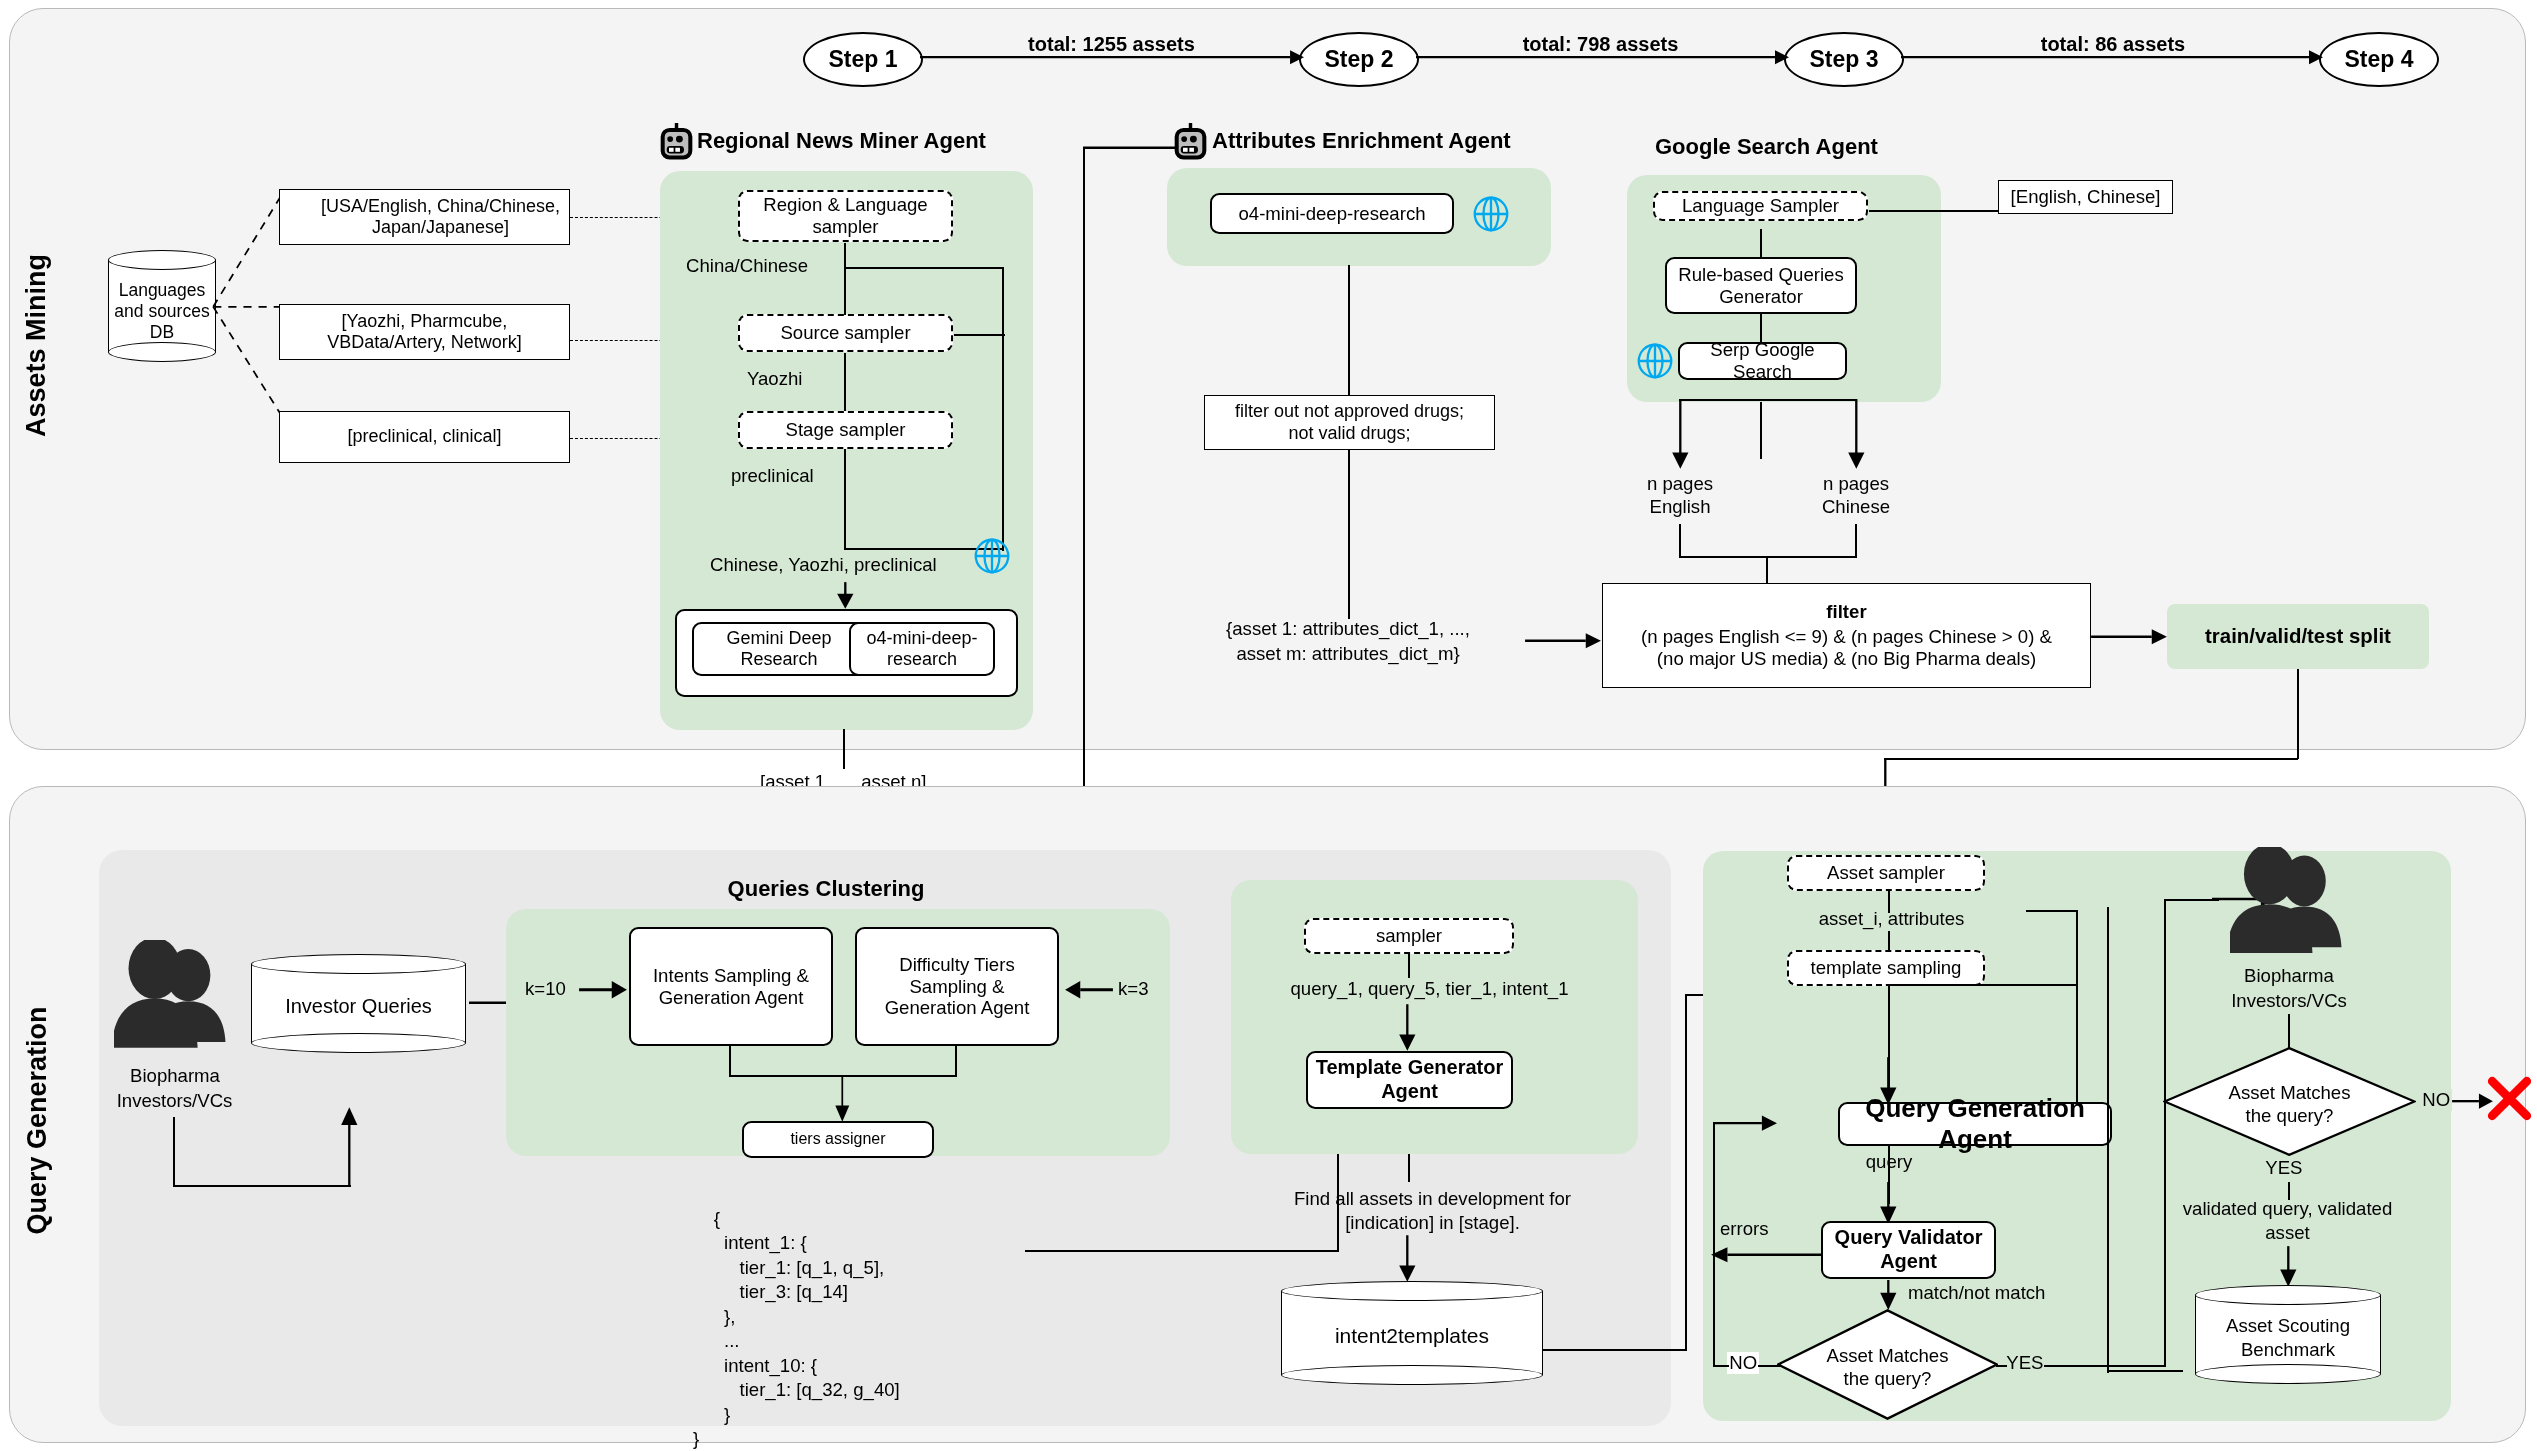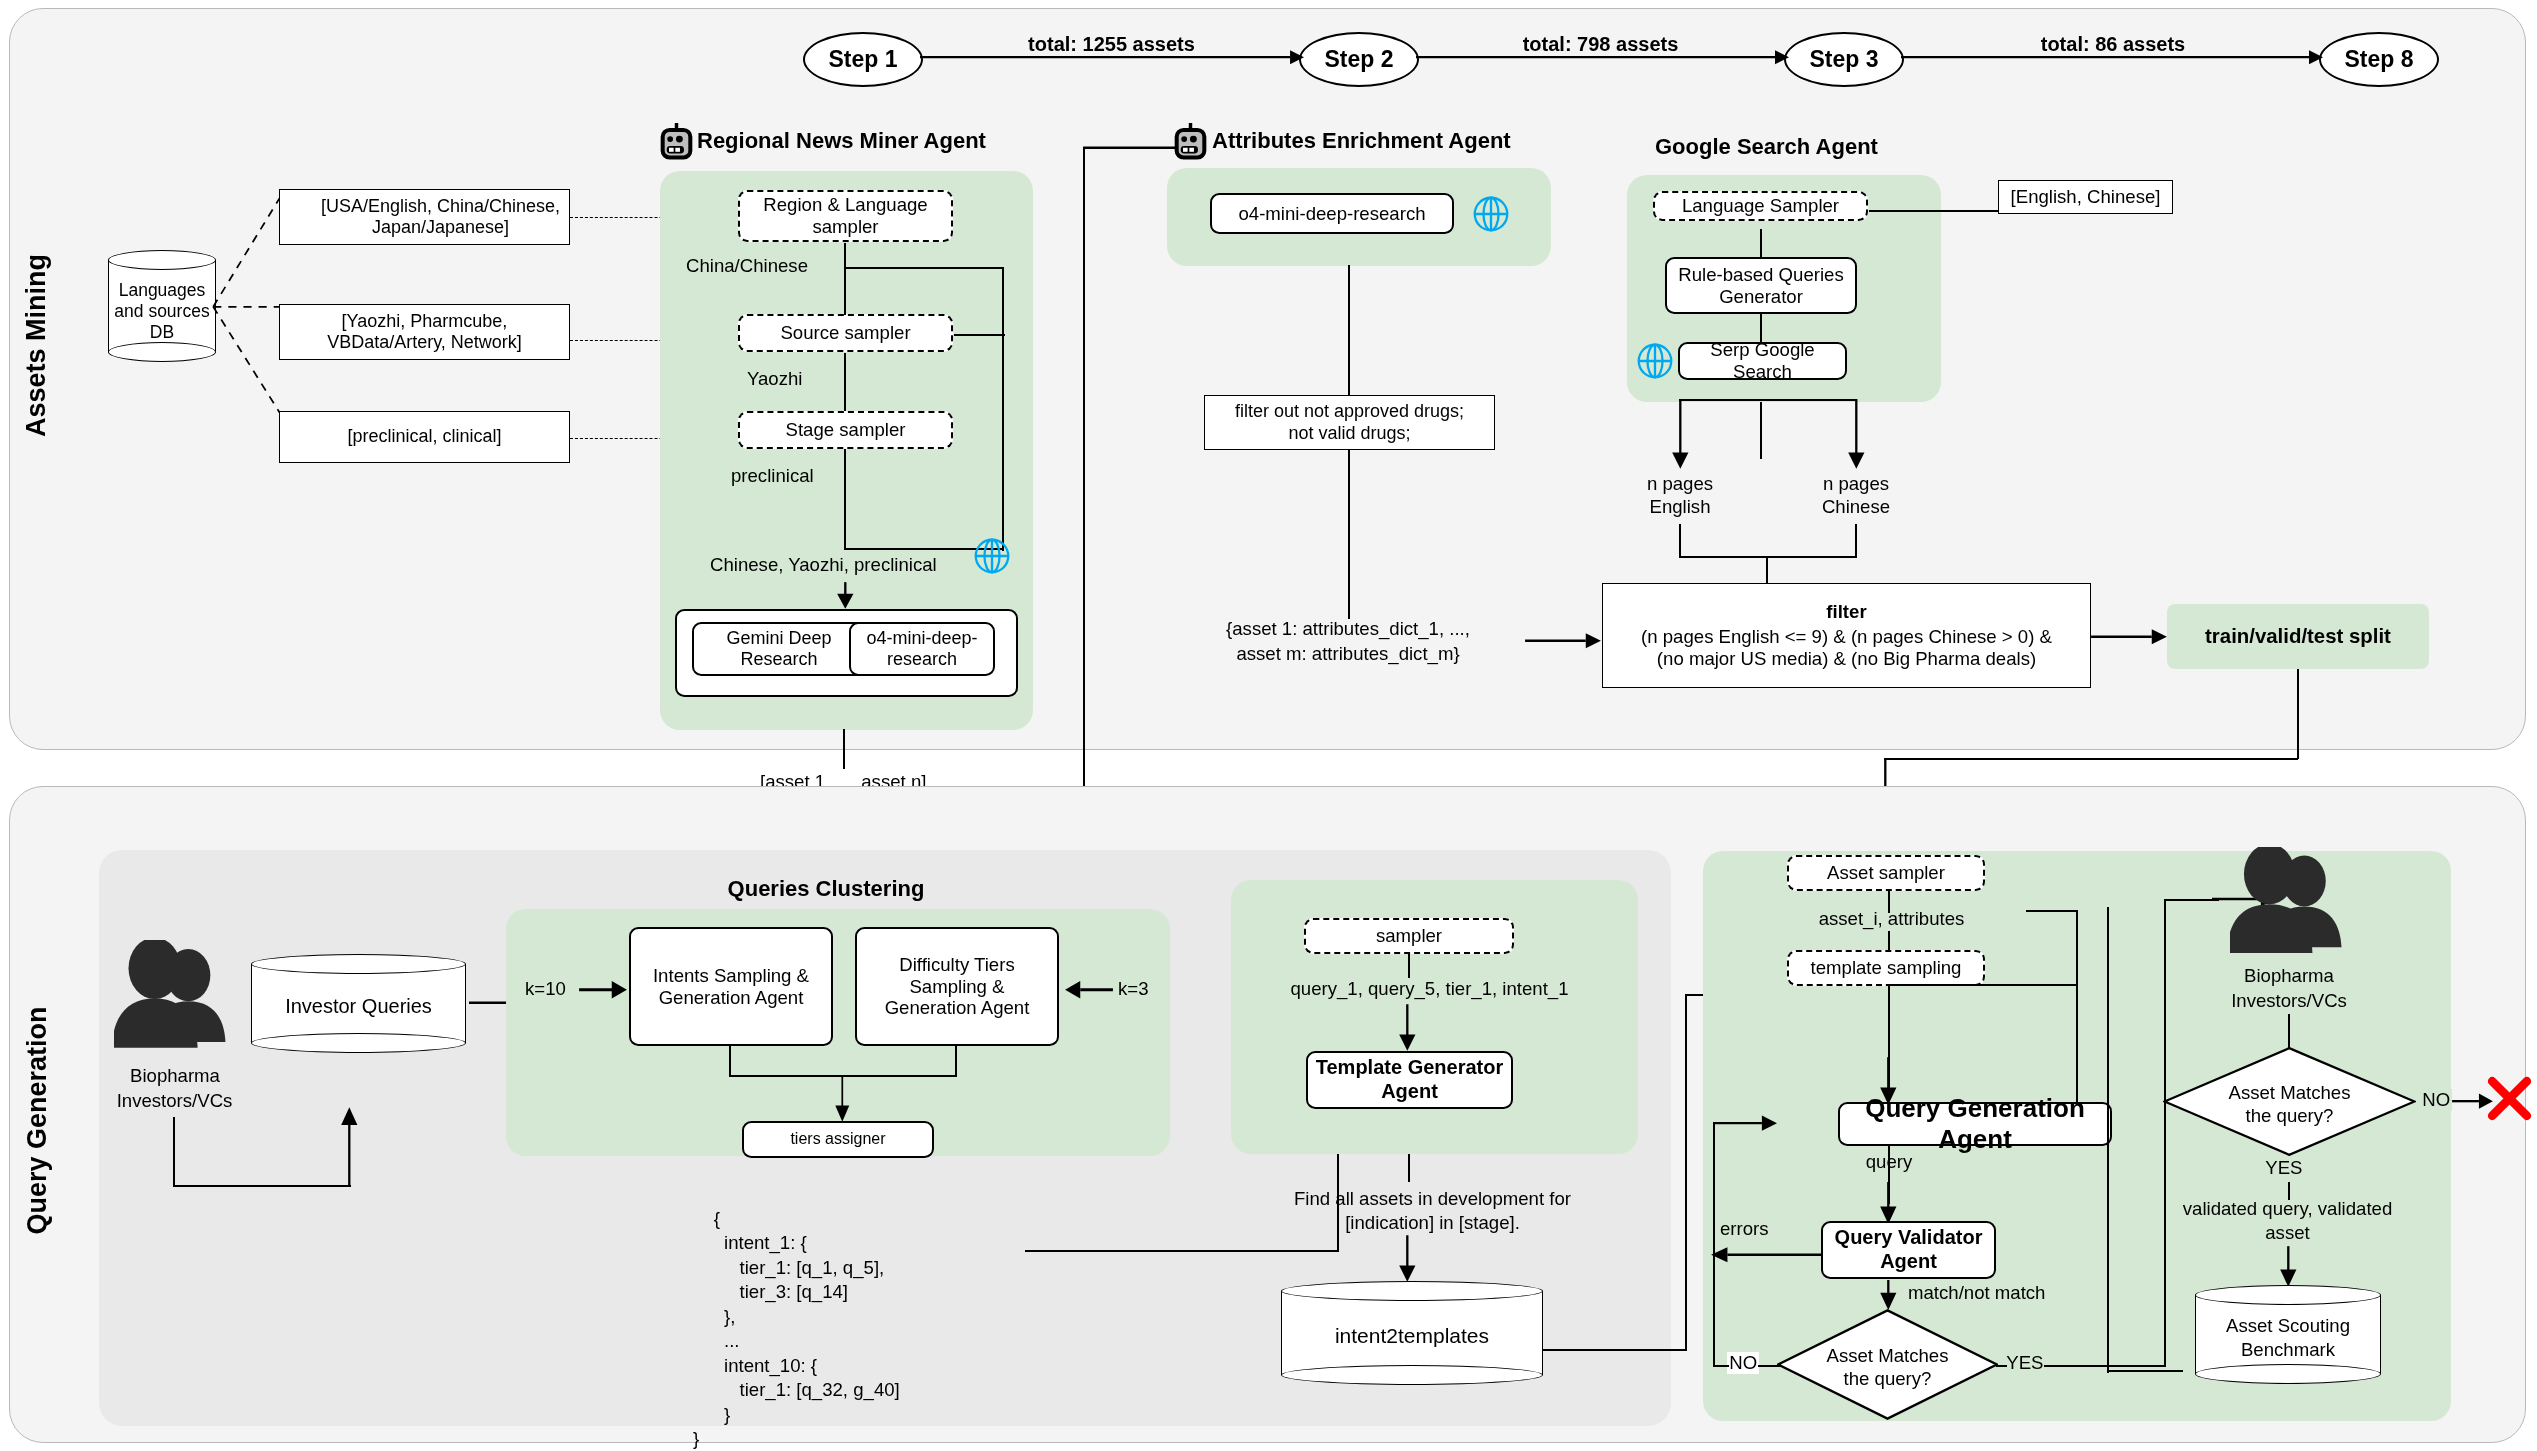--- a/index.html
+++ b/index.html
@@ -69,21 +69,21 @@
   <div class="ellipse" style="left:803px;top:32px;width:116px;height:51px;font-size:23px;">
     <span>Step 1</span>
   </div>
   <div class="ellipse" style="left:1299px;top:32px;width:116px;height:51px;font-size:23px;">
     <span>Step 2</span>
   </div>
   <div class="ellipse" style="left:1784px;top:32px;width:116px;height:51px;font-size:23px;">
     <span>Step 3</span>
   </div>
   <div class="ellipse" style="left:2319px;top:32px;width:116px;height:51px;font-size:23px;">
-    <span>Step 8</span>
+    <span>Step 4</span>
   </div>
 
   <svg class="arrow" style="left:920px;top:49px;width:384px;height:17.5px;" viewBox="0 0 660 30" width="384" height="17.5">
     <line x1="0" y1="14" x2="636" y2="14" stroke="#000" stroke-width="4"></line>
     <polygon points="636,2 660,14 636,26" fill="#000"></polygon>
   </svg>
   <svg class="arrow" style="left:1416px;top:49px;width:373px;height:17.5px;" viewBox="0 0 640 30" width="373" height="17.5">
     <line x1="0" y1="14" x2="616" y2="14" stroke="#000" stroke-width="4"></line>
     <polygon points="616,2 640,14 616,26" fill="#000"></polygon>
   </svg>

